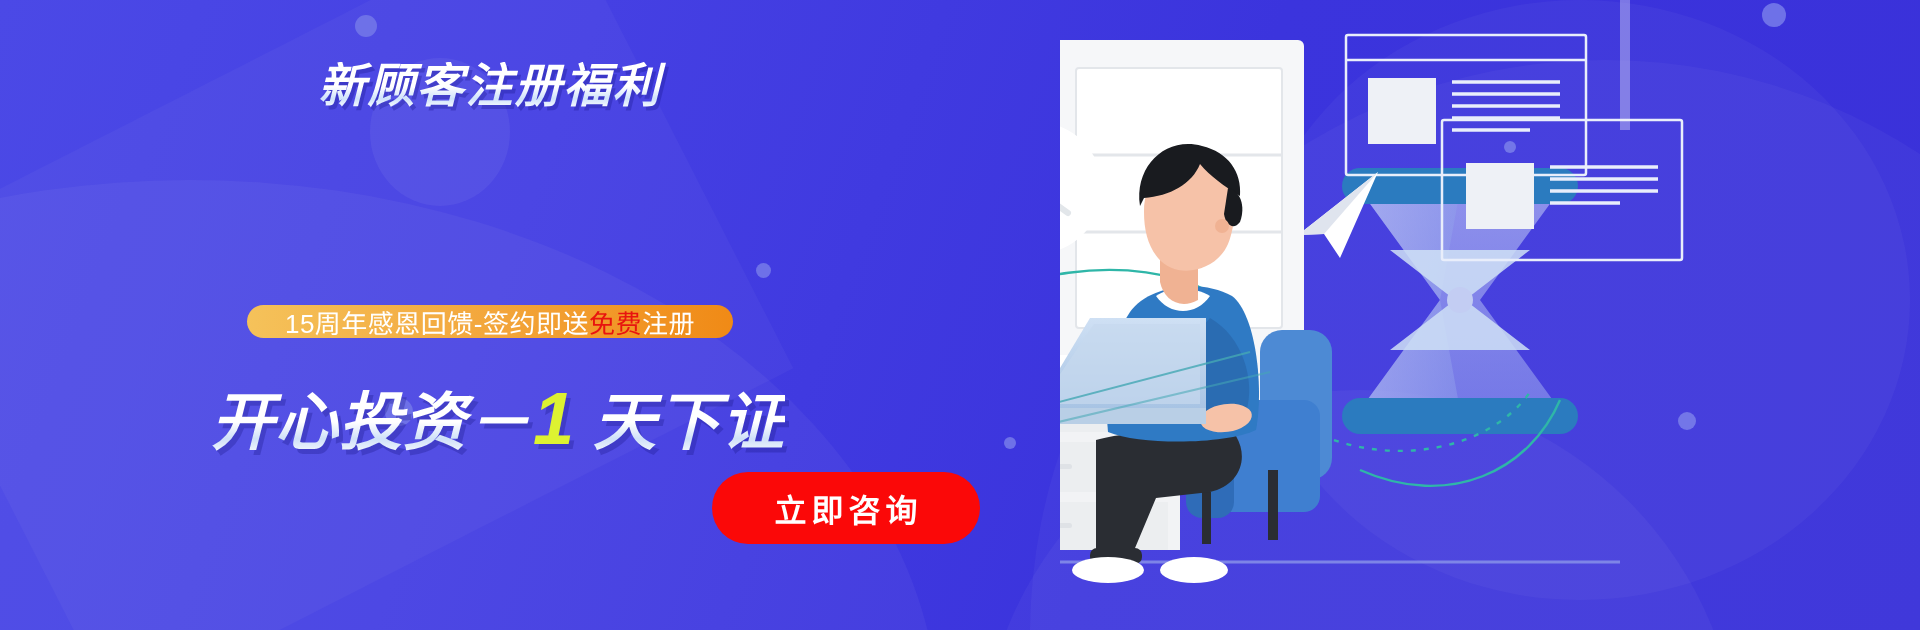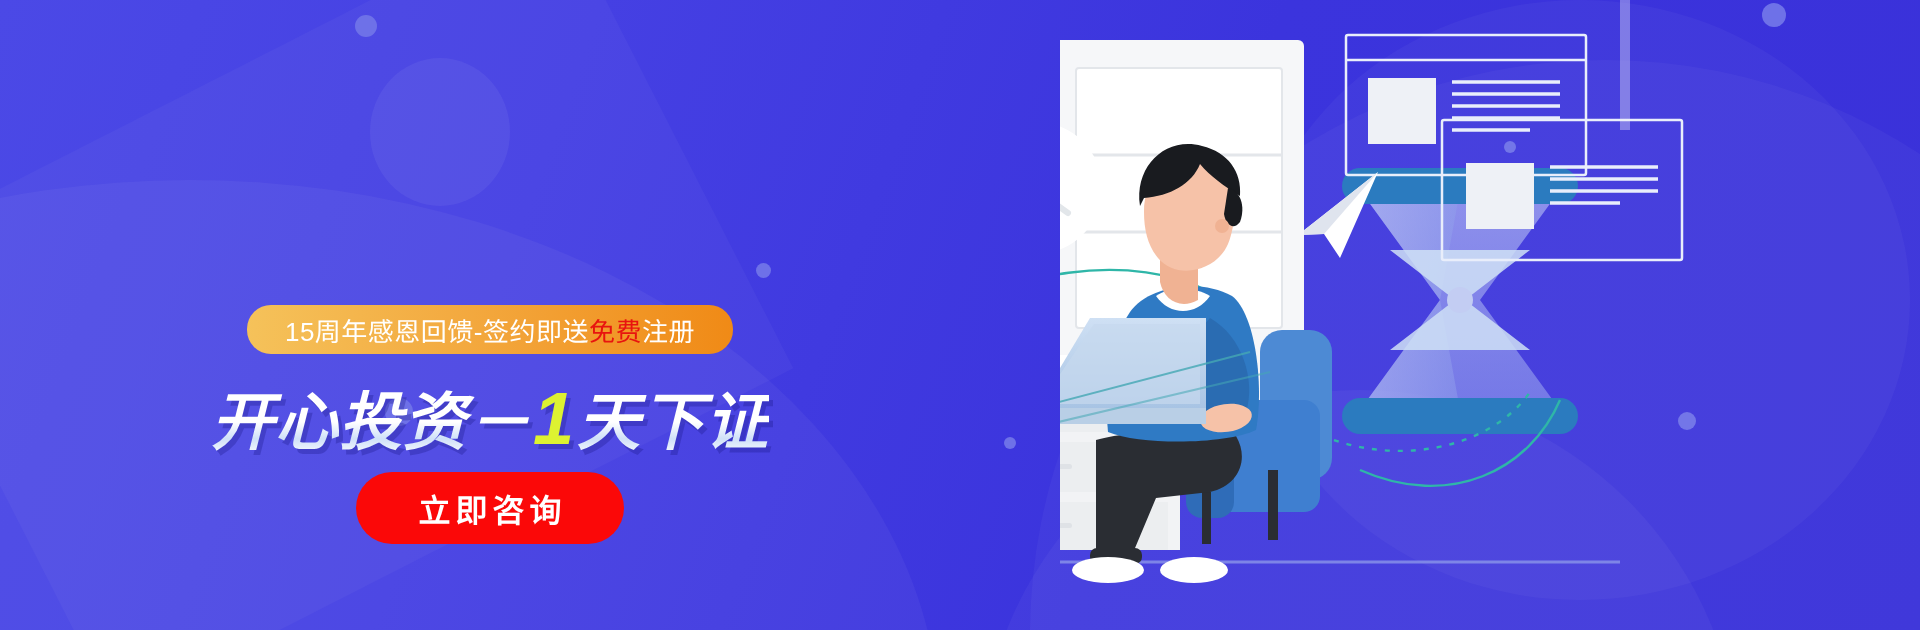--- a/index.html
+++ b/index.html
@@ -125,21 +125,21 @@
     position: absolute;
     left: 0; right: 0;
     top: 305px;
     display: flex;
     justify-content: center;
   }
   .pill {
     display: inline-flex;
     align-items: center;
     justify-content: center;
-    height: 49px;
+    height: 33px;
     padding: 16px 38px;
     border-radius: 24px;
     background: linear-gradient(90deg, #f5c25a 0%, #f3a93f 45%, #f08a16 100%);
     color: #ffffff;
     font-size: 26px;
     font-weight: 400;
     letter-spacing: 0.5px;
     white-space: nowrap;
   }
   .pill .hot { color: #e8140f; font-weight: 400; }
@@ -159,29 +159,30 @@
   }
   .tagline .num {
     color: #ddf231;
     font-size: 74px;
     padding: 0 2px;
   }
   .tagline .wt {
     background: linear-gradient(180deg, #ffffff 0%, #ffffff 50%, #cfe0f8 74%, #ffffff 100%);
     -webkit-background-clip: text;
     background-clip: text;
+    margin-left: 16px;
     -webkit-text-fill-color: transparent;
   }
 
   .cta-wrap {
     position: absolute;
     left: 0; right: 0;
     top: 472px;
     display: flex;
-    justify-content: center;
+    justify-content: flex-end;
   }
   .cta {
     display: inline-flex;
     align-items: center;
     justify-content: center;
     width: 268px;
     height: 72px;
     border: none;
     border-radius: 36px;
     background: #fb0808;
@@ -220,20 +221,21 @@
     <div class="dot" style="left:385px;  top:398px; width:28px; height:28px;"></div>
     <div class="dot" style="left:756px;  top:263px; width:15px; height:15px;"></div>
     <div class="dot" style="left:1004px; top:437px; width:12px; height:12px;"></div>
     <div class="dot" style="left:1762px; top:3px;   width:24px; height:24px;"></div>
     <div class="dot" style="left:1678px; top:412px; width:18px; height:18px;"></div>
     <div class="dot" style="left:1504px; top:141px; width:12px; height:12px;"></div>
   </div>
 
   <div class="copy">
 
+    <div class="kicker">新顾客注册福利</div>
 
 
     <div class="pill-wrap">
       <div class="pill">
         <span>15周年感恩回馈-签约即送</span>
           <span class="hot">免费</span>
           <span>注册</span>
       </div>
     </div>
 

